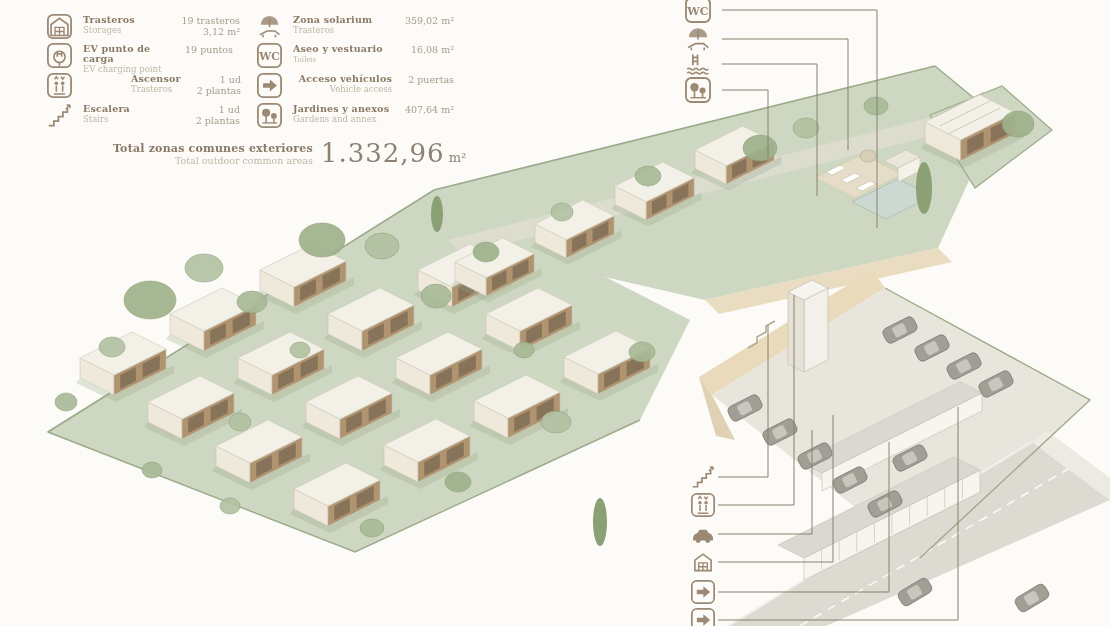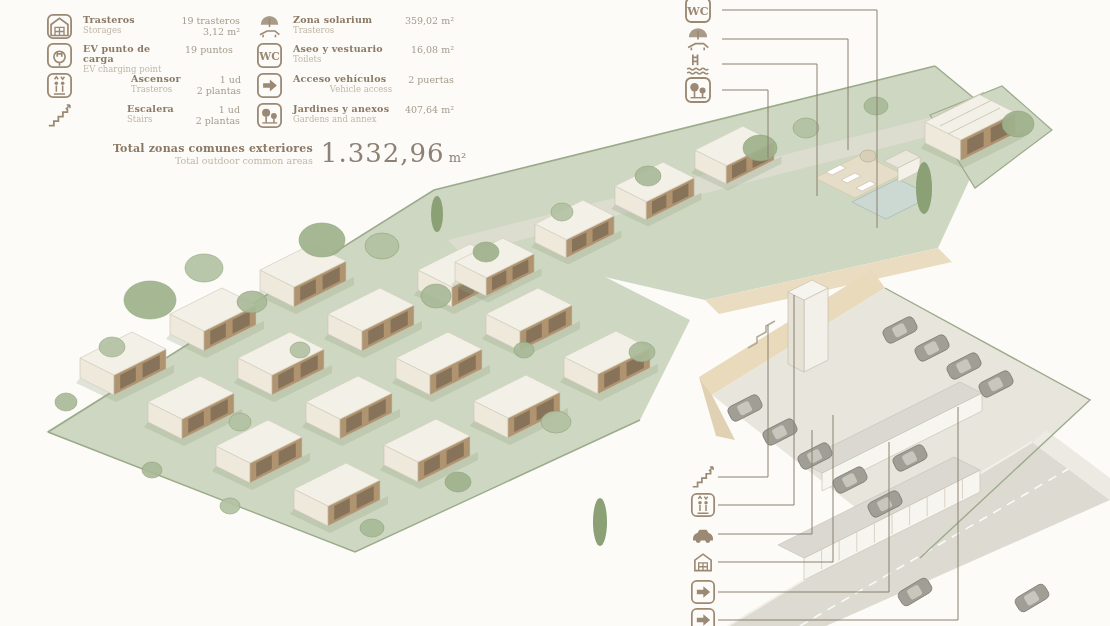--- a/index.html
+++ b/index.html
@@ -347,21 +347,21 @@
         </div>
         <div class="ltext">
           <div class="les" style="color: rgb(138, 121, 100);">Ascensor</div>
           <div class="len" style="color: rgb(193, 182, 166);">Trasteros</div>
         </div>
         <div class="lval" style="color: rgb(167, 156, 140);">
           <div>1 ud</div>
           <div>2 plantas</div>
         </div>
       </div>
-      <div class="lrow" style="top: 118.8px; gap: 44px;">
+      <div class="lrow" style="top: 118.8px;">
         <div class="licon">
           <svg width="27" height="27" viewBox="0 0 24 24">
             <path d="M2.5 21 H7 V17 H11 V13 H15 V9 H19 V5.5" fill="none" stroke="#9b8974" stroke-width="1.6"></path>
                 <path d="M17.5 6.5 L21.3 2.7 M21.3 2.7 H18.4 M21.3 2.7 V5.6" fill="none" stroke="#9b8974" stroke-width="1.3"></path>
           </svg>
         </div>
         <div class="ltext">
           <div class="les" style="color: rgb(138, 121, 100);">Escalera</div>
           <div class="len" style="color: rgb(193, 182, 166);">Stairs</div>
         </div>
@@ -399,35 +399,35 @@
       </div>
       <div class="lrow" style="top: 59.4px;">
         <div class="licon">
           <svg width="27" height="27" viewBox="0 0 24 24">
             <rect x="1.7" y="1.7" width="20.6" height="20.6" rx="4.5" fill="none" stroke="#9b8974" stroke-width="1.6"></rect>
             <text x="12" y="16" text-anchor="middle" font-family="DejaVu Serif, serif" font-size="9.5" font-weight="bold" fill="#9b8974">WC</text>
           </svg>
         </div>
         <div class="ltext">
           <div class="les" style="color: rgb(138, 121, 100);">Aseo y vestuario</div>
-          <div class="len" style="color: rgb(193, 182, 166);">Toilets</div>
+          <div class="len" style="color: rgb(193, 182, 166); font-family: Liberation Serif, serif;">Toilets</div>
         </div>
         <div class="lval" style="color: rgb(167, 156, 140);">
           <div>16,08 m²</div>
         </div>
       </div>
       <div class="lrow" style="top: 89.1px;">
         <div class="licon">
           <svg width="27" height="27" viewBox="0 0 24 24">
             <rect x="1.7" y="1.7" width="20.6" height="20.6" rx="4.5" fill="none" stroke="#9b8974" stroke-width="1.6"></rect>
             <path d="M6.3 10 H12.3 V6.6 L18.6 12 L12.3 17.4 V14 H6.3 Z" fill="#9b8974"></path>
           </svg>
         </div>
         <div class="ltext">
-          <div class="les" style="color: rgb(138, 121, 100);">Acceso vehículos</div>
+          <div class="les" style="color: rgb(138, 121, 100); text-align: right;">Acceso vehículos</div>
           <div class="len" style="color: rgb(193, 182, 166); text-align: right;">Vehicle access</div>
         </div>
         <div class="lval" style="color: rgb(167, 156, 140);">
           <div>2 puertas</div>
         </div>
       </div>
       <div class="lrow" style="top: 118.8px;">
         <div class="licon">
           <svg width="27" height="27" viewBox="0 0 24 24">
             <rect x="1.7" y="1.7" width="20.6" height="20.6" rx="4.5" fill="none" stroke="#9b8974" stroke-width="1.6"></rect>

